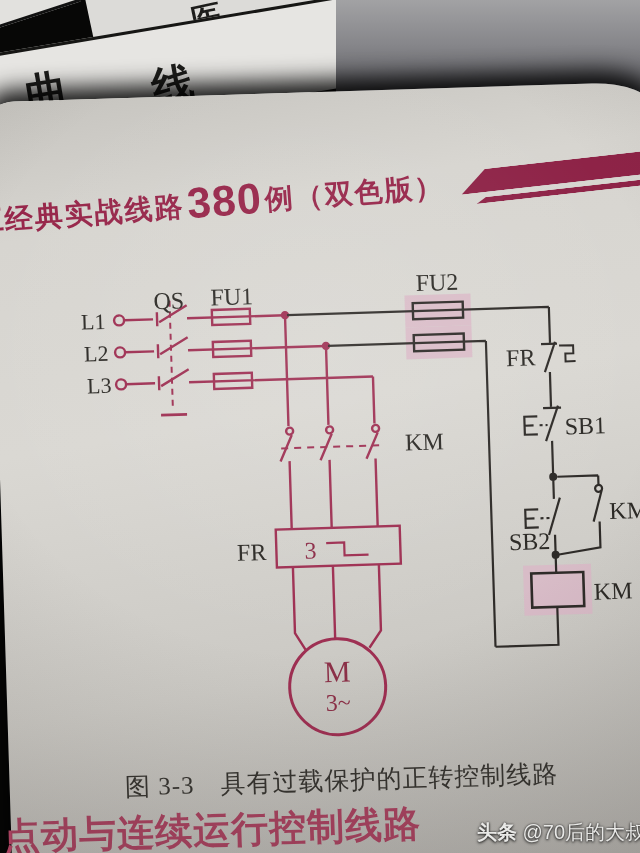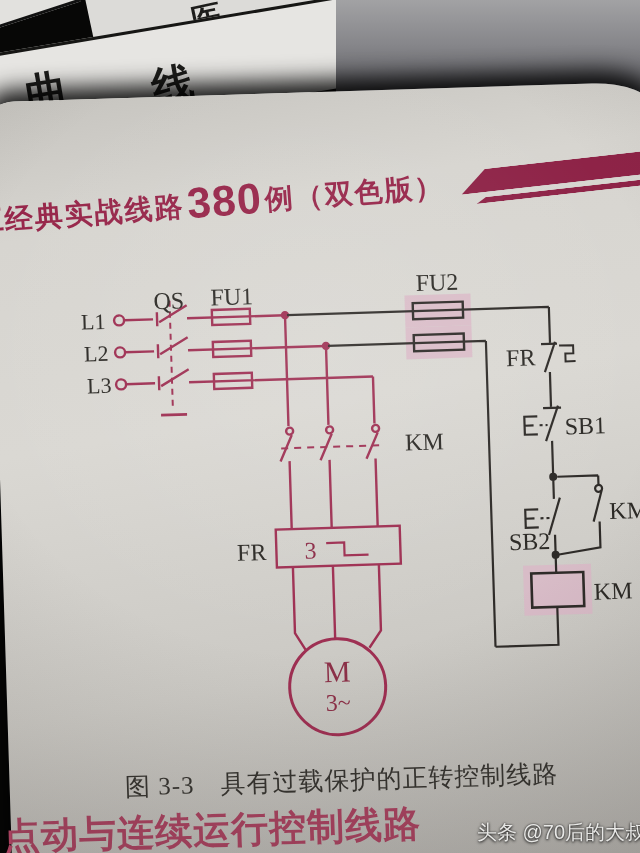--- a/index.html
+++ b/index.html
@@ -48,21 +48,21 @@
 
   
   .caption{position:absolute;top:672px;left:0;right:0;text-align:center;
      color:#35332f;font-size:25px;letter-spacing:1px;font-family:"Liberation Serif",serif;white-space:nowrap;}
   .footer-title{position:absolute;top:710px;left:-8px;color:#a8415f;font-size:37px;
      font-weight:bold;white-space:nowrap;letter-spacing:1px;}
 
   
   .watermark{position:absolute;left:477px;top:819px;z-index:10;color:#e8e8e6;font-size:20px;
      text-shadow:0 1px 3px rgba(0,0,0,0.85),0 0 2px rgba(0,0,0,0.6);white-space:nowrap;}
-  .wm-brand{font-weight:normal;}
+  .wm-brand{font-weight:bold;}
 </style>
 </head>
 <body>
 
 <div class="photo">
 
   <div class="backdrop">
     <div class="strip strip-c"></div>
     <div class="strip strip-a">
       <div class="bk-char c1">医</div>

